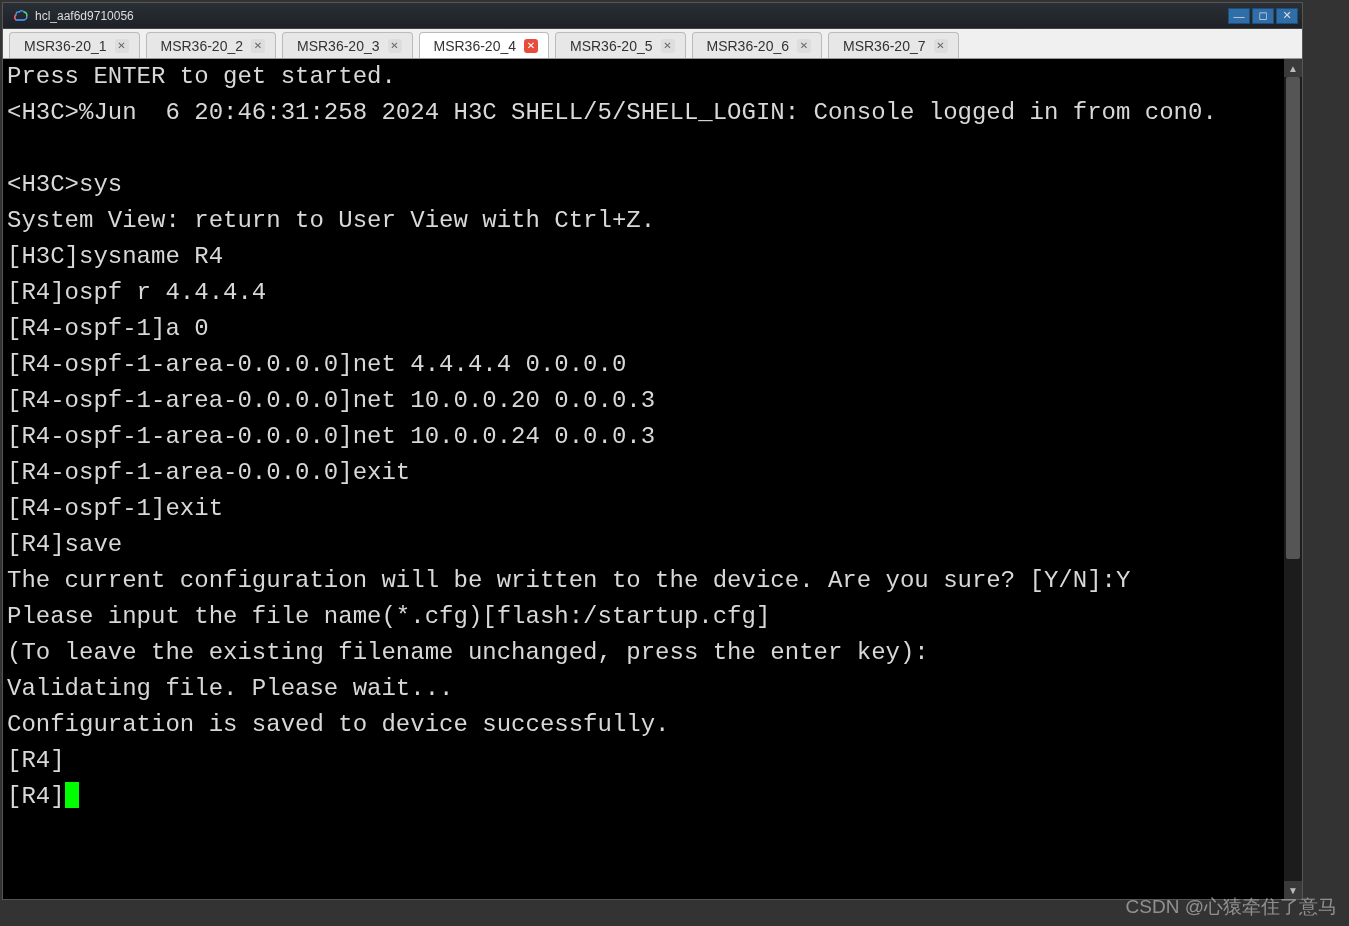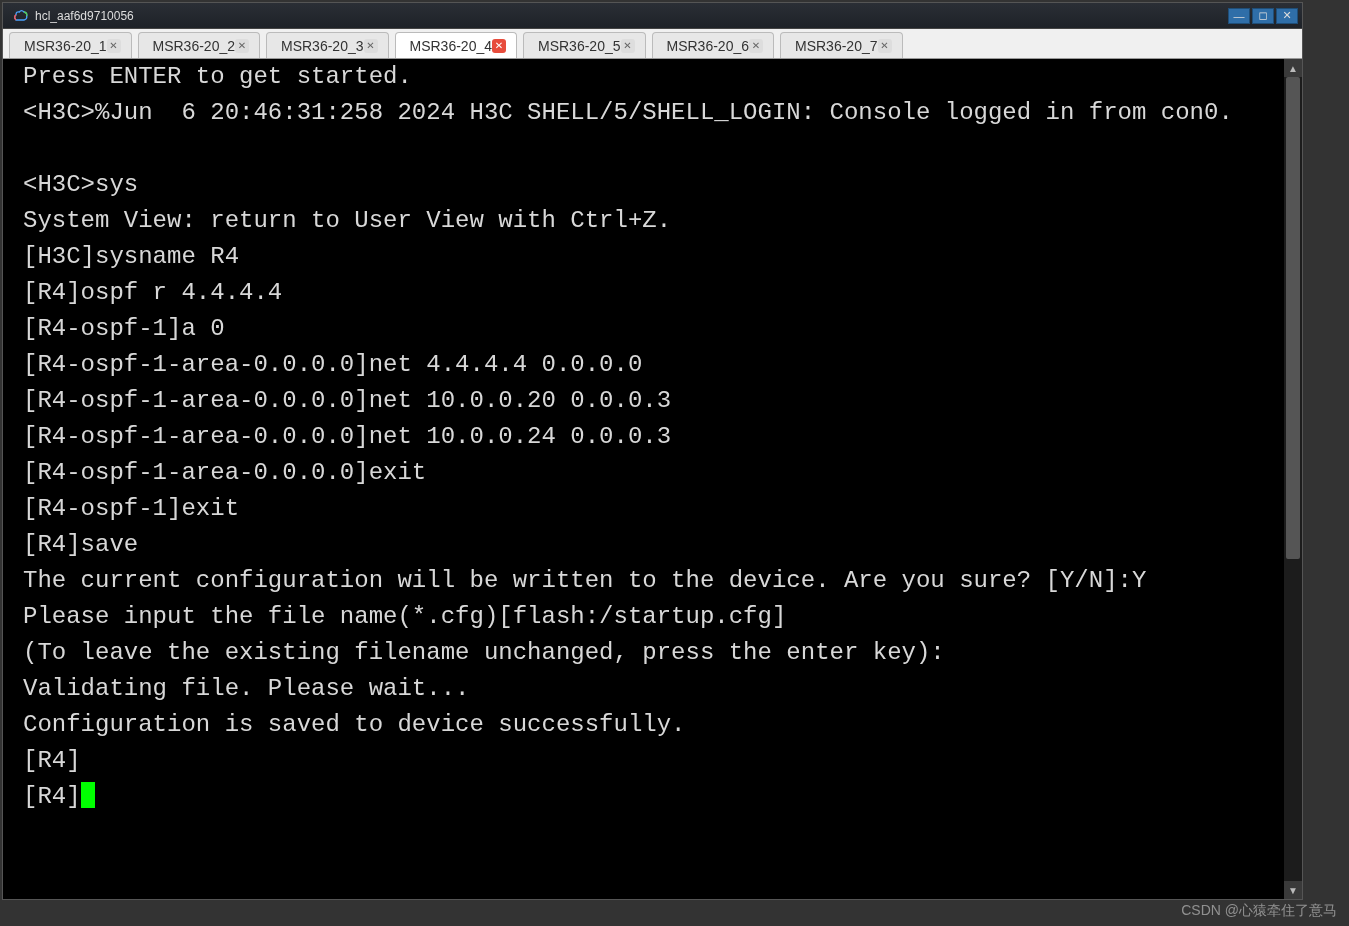--- a/index.html
+++ b/index.html
@@ -5,32 +5,32 @@
   * { box-sizing: border-box; margin: 0; padding: 0; }
   html, body { width: 1349px; height: 926px; background: #333; font-family: "Segoe UI", sans-serif; overflow: hidden; }
   .window { width: 1301px; height: 898px; margin-left: 2px; margin-top: 2px; background: #000; display: flex; flex-direction: column; border: 1px solid #555; }
   .titlebar { height: 26px; background: linear-gradient(#2a2e35,#1e2228); display: flex; align-items: center; color: #ddd; font-size: 12px; border-bottom: 1px solid #444; }
   .titlebar .logo { width: 18px; height: 18px; margin: 0 6px 0 8px; display:flex; align-items:center; justify-content:center; }
   .titlebar .title { flex: 0 0 auto; }
   .titlebar .spacer { flex: 1 1 auto; }
   .win-btn { width: 22px; height: 16px; margin-left: 2px; display:flex; align-items:center; justify-content:center; color:#ddd; font-size:11px; background:#2f6ea8; border:1px solid #1f4e78; }
   .win-btn:last-child { margin-right: 4px; }
   .tabstrip { height: 30px; background: #f0f0f0; display: flex; align-items: flex-end; border-bottom: 1px solid #999; }
-  .tab { height: 26px; display: flex; align-items: center; padding: 0 10px 0 14px; margin-left: 6px; font-size: 14px; color: #333; border: 1px solid #bbb; border-bottom: none; background: #e7e7e7; border-radius: 4px 4px 0 0; font-family: "Microsoft YaHei", sans-serif; }
+  .tab { height: 26px; display: flex; align-items: center; padding: 0 10px 0 14px; margin-left: 6px; font-size: 14px; color: #333; border: 1px solid #bbb; border-bottom: none; background: #e7e7e7; border-radius: 4px 4px 0 0; gap: 8px; font-family: "Microsoft YaHei", sans-serif; }
   .tab.active { background: #fff; font-weight: 400; }
   .tab .close { width: 14px; height: 14px; display:flex; align-items:center; justify-content:center; border-radius: 3px; font-size: 10px; color:#666; background:#ddd; }
   .tab.active .close { color:#fff; background:#e74c3c; }
   .terminal-wrap { flex: 1 1 auto; display: flex; background: #000; }
-  .terminal { flex: 1 1 auto; background: #000; color: #d8d8d8; font-family: "Consolas","Courier New",monospace; font-size: 24px; line-height: 36px; padding: 0 20px; white-space: pre-wrap; word-break: break-all; }
+  .terminal { flex: 1 1 auto; background: #000; color: #d8d8d8; font-family: "Consolas","Courier New",monospace; font-size: 24px; line-height: 36px; padding: 0 4px; white-space: pre-wrap; word-break: break-all; }
   .scrollbar { width: 18px; background: #1c1c1c; display:flex; flex-direction:column; }
   .scroll-btn { height: 18px; background:#3a3a3a; color:#bbb; font-size:10px; display:flex; align-items:center; justify-content:center; }
   .scroll-track { flex:1; background:#1c1c1c; position:relative; }
   .scroll-thumb { position:absolute; left:2px; right:2px; top:0; height:60%; background:#555; border-radius:2px; }
   .cursor { display:inline-block; width: 14px; height: 26px; background:#00ff00; vertical-align: text-bottom; margin-bottom:2px; }
-  .watermark { position: fixed; right: 12px; bottom: 6px; color: rgba(220,220,220,0.55); font-size: 14px; font-family: "Microsoft YaHei", sans-serif; pointer-events:none; }
+  .watermark { position: fixed; right: 12px; bottom: 6px; color: rgba(220,220,220,0.55); font-size: 19px; font-family: "Microsoft YaHei", sans-serif; pointer-events:none; }
 </style>
 </head>
 <body>
 
 <div class="window">
 
   <div class="titlebar">
     <span class="logo">
       <svg viewBox="0 0 24 24" width="16" height="16">
         <path d="M6 18 Q2 14 6 10 Q6 5 11 6 Q14 2 18 6 Q23 7 22 12 Q23 17 18 18 Z" fill="none" stroke="#4aa3ff" stroke-width="2"></path>

